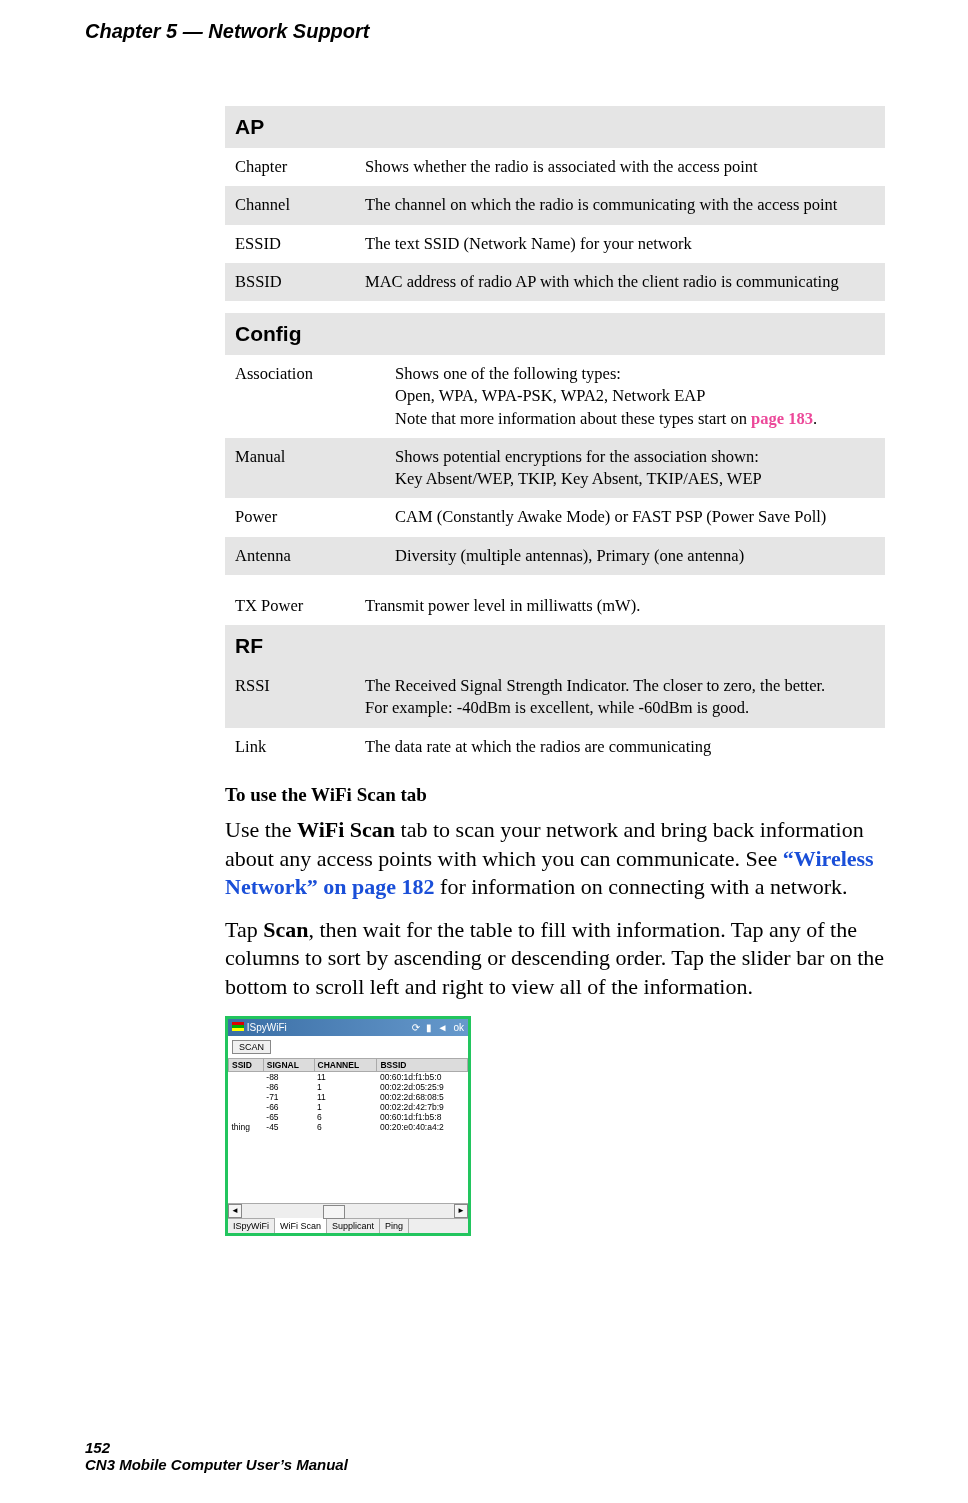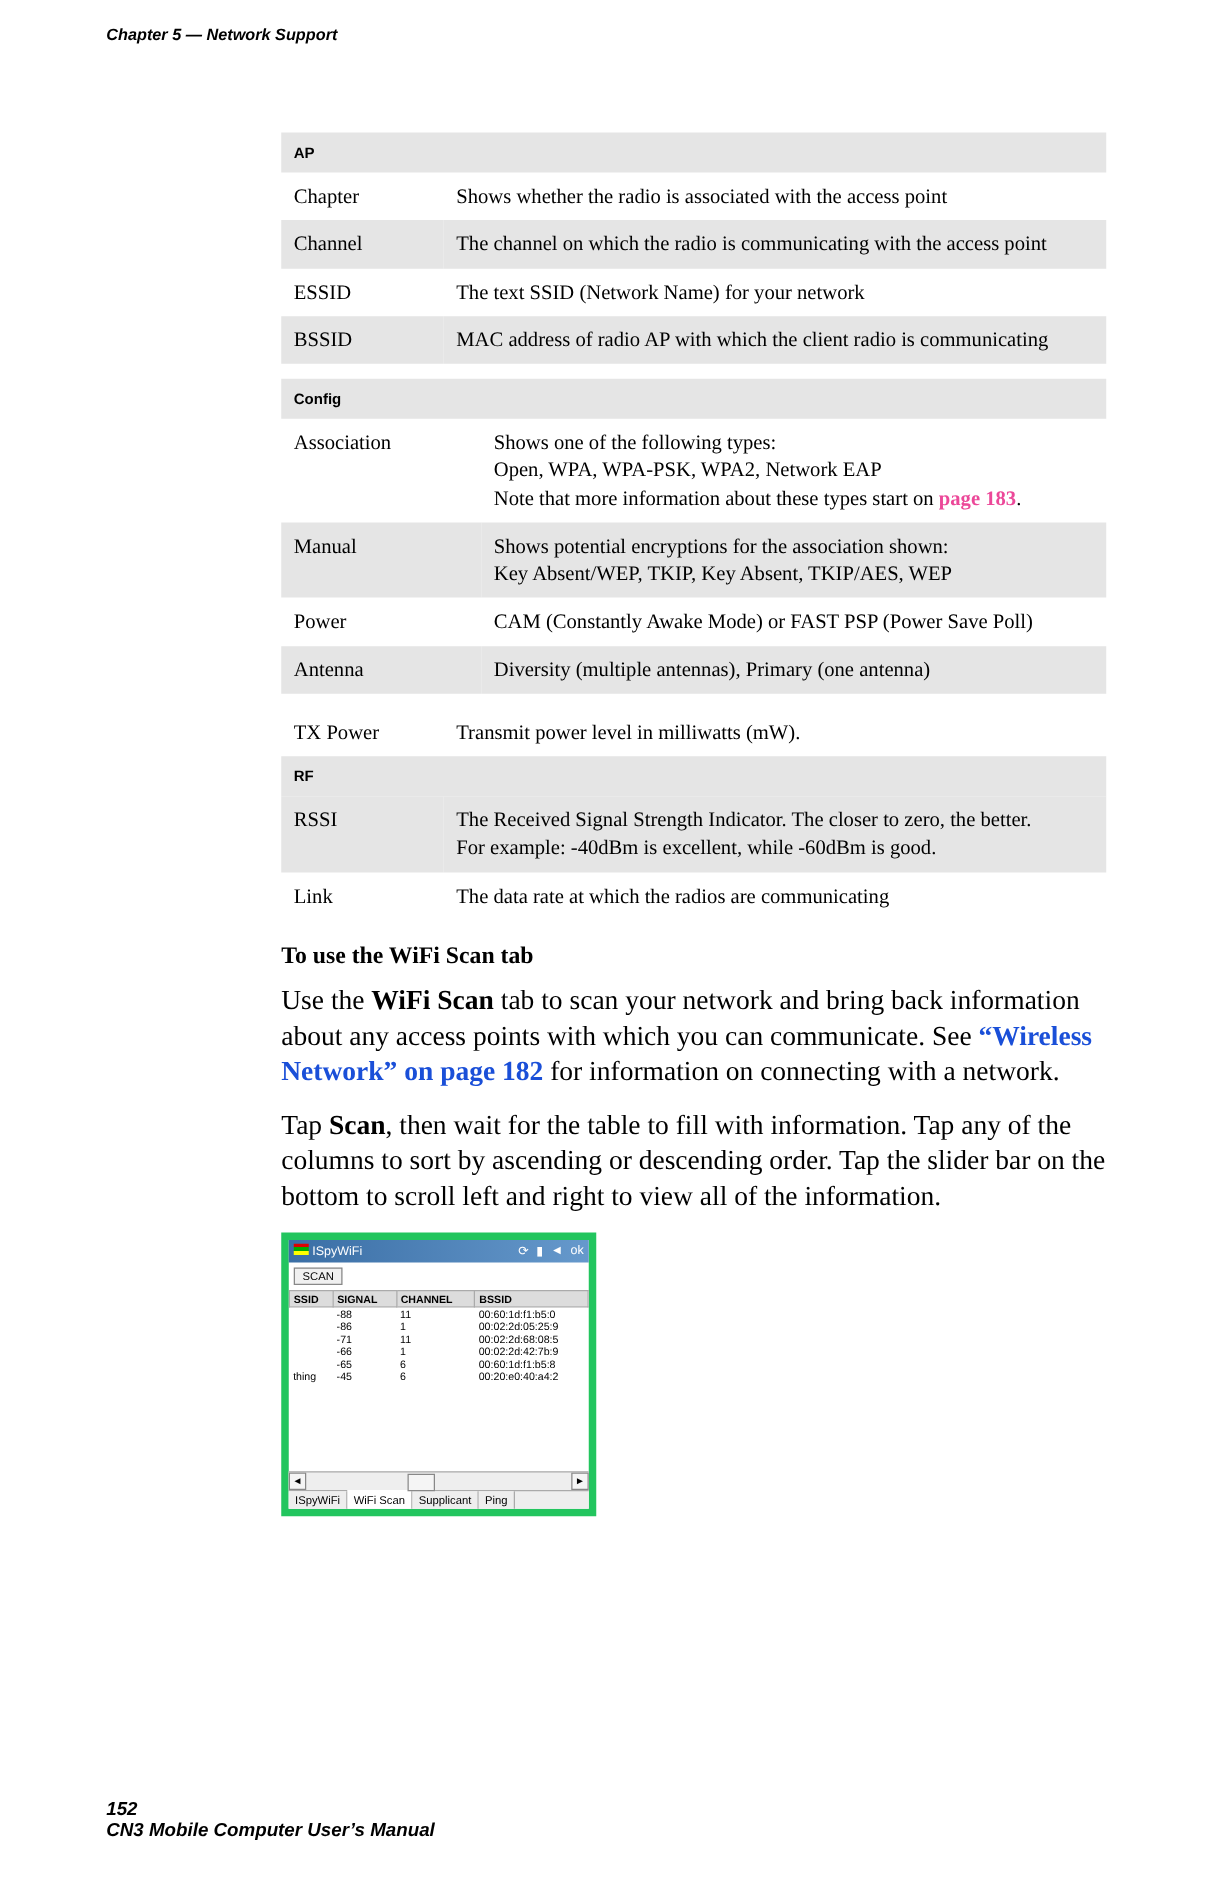--- a/index.html
+++ b/index.html
@@ -13,39 +13,39 @@
     position: relative;
     box-sizing: border-box;
   }
   .page-header {
     position: absolute;
     top: 20px;
     left: 85px;
     font-family: "Helvetica", Arial, sans-serif;
     font-weight: bold;
     font-style: italic;
-    font-size: 13px;
+    font-size: 20px;
   }
   .content {
     position: absolute;
     top: 106px;
     left: 225px;
     width: 660px;
   }
   table.info {
     width: 100%;
     border-collapse: collapse;
     margin-bottom: 12px;
     font-size: 16.5px;
   }
   table.info th {
     text-align: left;
     font-family: Helvetica, Arial, sans-serif;
     font-weight: bold;
-    font-size: 12px;
+    font-size: 21px;
     background: #e5e5e5;
     padding: 9px 10px 9px 10px;
   }
   table.info td {
     padding: 8px 10px 8px 10px;
     vertical-align: top;
     line-height: 1.35;
   }
   table.info tr.shaded td {
     background: #e5e5e5;
@@ -66,21 +66,21 @@
   }
   .body-text {
     font-size: 22px;
     line-height: 1.3;
     margin: 0 0 14px 0;
   }
   .bold { font-weight: bold; }
   .link-inline { color: #1a4fd8; font-weight: bold; }
   .screenshot {
     width: 240px;
-    border: 6px solid #22c55e;
+    border: 3px solid #22c55e;
     background: #fff;
     font-family: "Tahoma", Arial, sans-serif;
     font-size: 9px;
   }
   .ss-title {
     background: linear-gradient(to right,#3a6ea5,#6699cc);
     color: #fff;
     padding: 3px 4px;
     font-size: 10px;
     display: flex;

